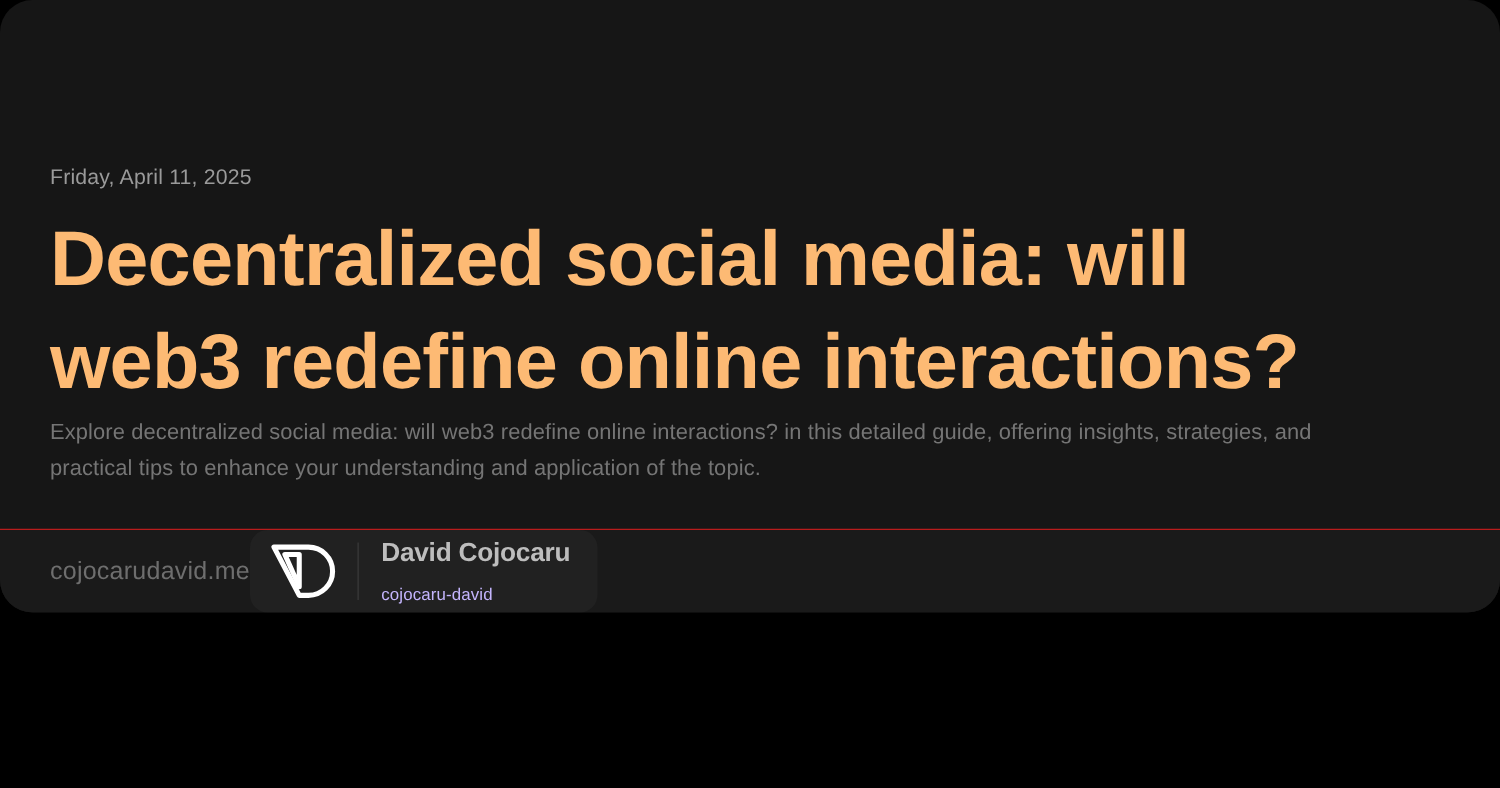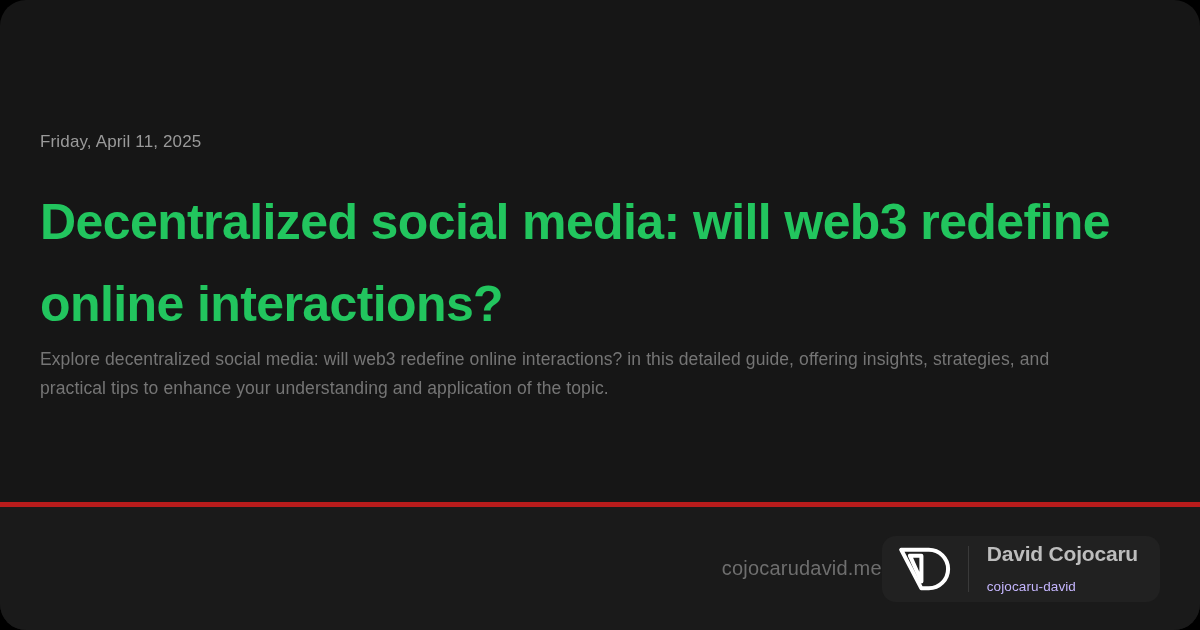--- a/index.html
+++ b/index.html
@@ -14,21 +14,21 @@
   body {
     font-family: "Liberation Sans", sans-serif;
     -webkit-font-smoothing: antialiased;
   }
 
   
   .og-card {
     position: absolute;
     left: 0; top: 0;
     width: 1200px;
-    height: 630px;
+    height: 490px;
     background: #161616;
     border-radius: 26px;
     overflow: hidden;
     display: flex;
     flex-direction: column;
   }
 
   
   .main {
     position: relative;
@@ -42,47 +42,47 @@
   .date {
     margin-top: 130px;
     font-size: 17px;
     line-height: 24px;
     font-weight: 400;
     color: #9a9a9a;
     letter-spacing: 0.15px;
   }
 
   .title {
-    margin-top: 27px;
-    font-size: 50px;
+    margin-top: 13px;
+    font-size: 62px;
     line-height: 82px;
     font-weight: 700;
-    color: #22c55e;
+    color: #fdba74;
     letter-spacing: -0.6px;
     max-width: 1080px;
   }
 
   .description {
     font-size: 17.5px;
     line-height: 29px;
     font-weight: 400;
     color: #757575;
     max-width: 1065px;
     letter-spacing: 0.1px;
   }
 
   
   .footer {
     position: relative;
     flex: 1;
     background: #1a1a1a;
-    border-top: 5px solid #b91c1c;
+    border-top: 1px solid #b91c1c;
     display: flex;
     align-items: center;
-    justify-content: flex-end;
+    justify-content: flex-start;
     padding: 0 40px;
   }
 
   .site-domain {
     font-size: 20px;
     font-weight: 400;
     color: #6e6e6e;
     letter-spacing: 0.2px;
   }
 

